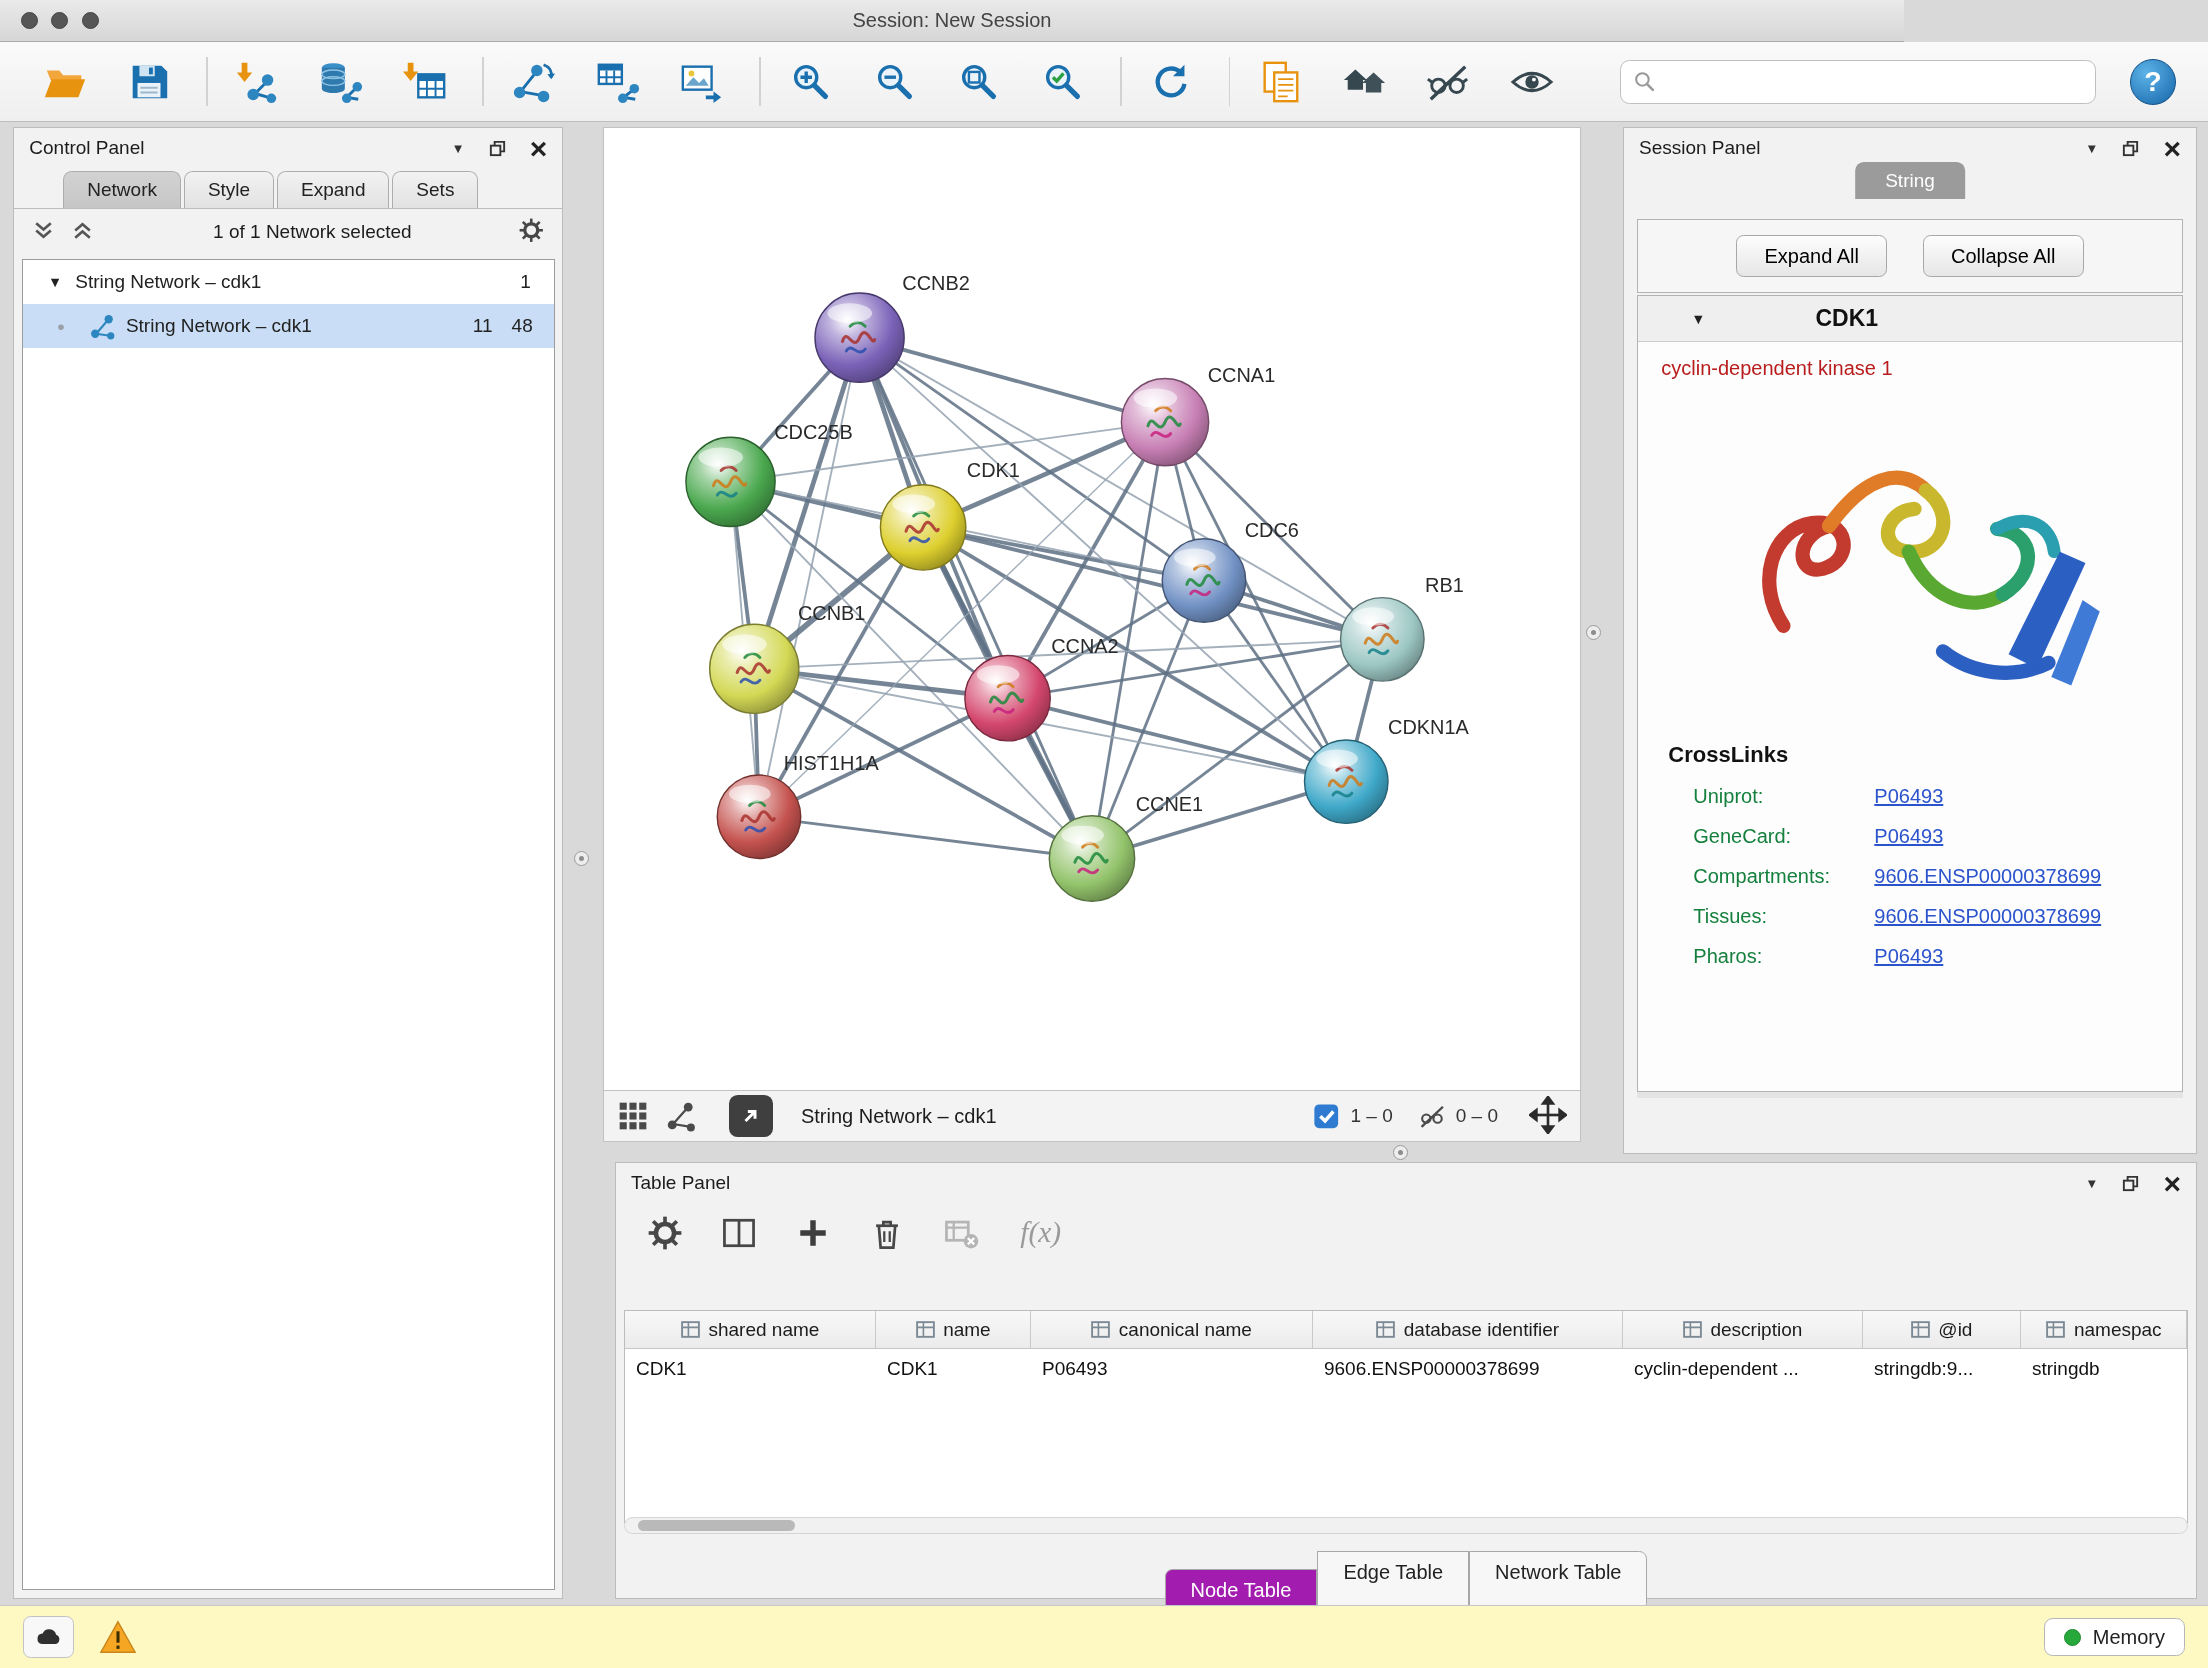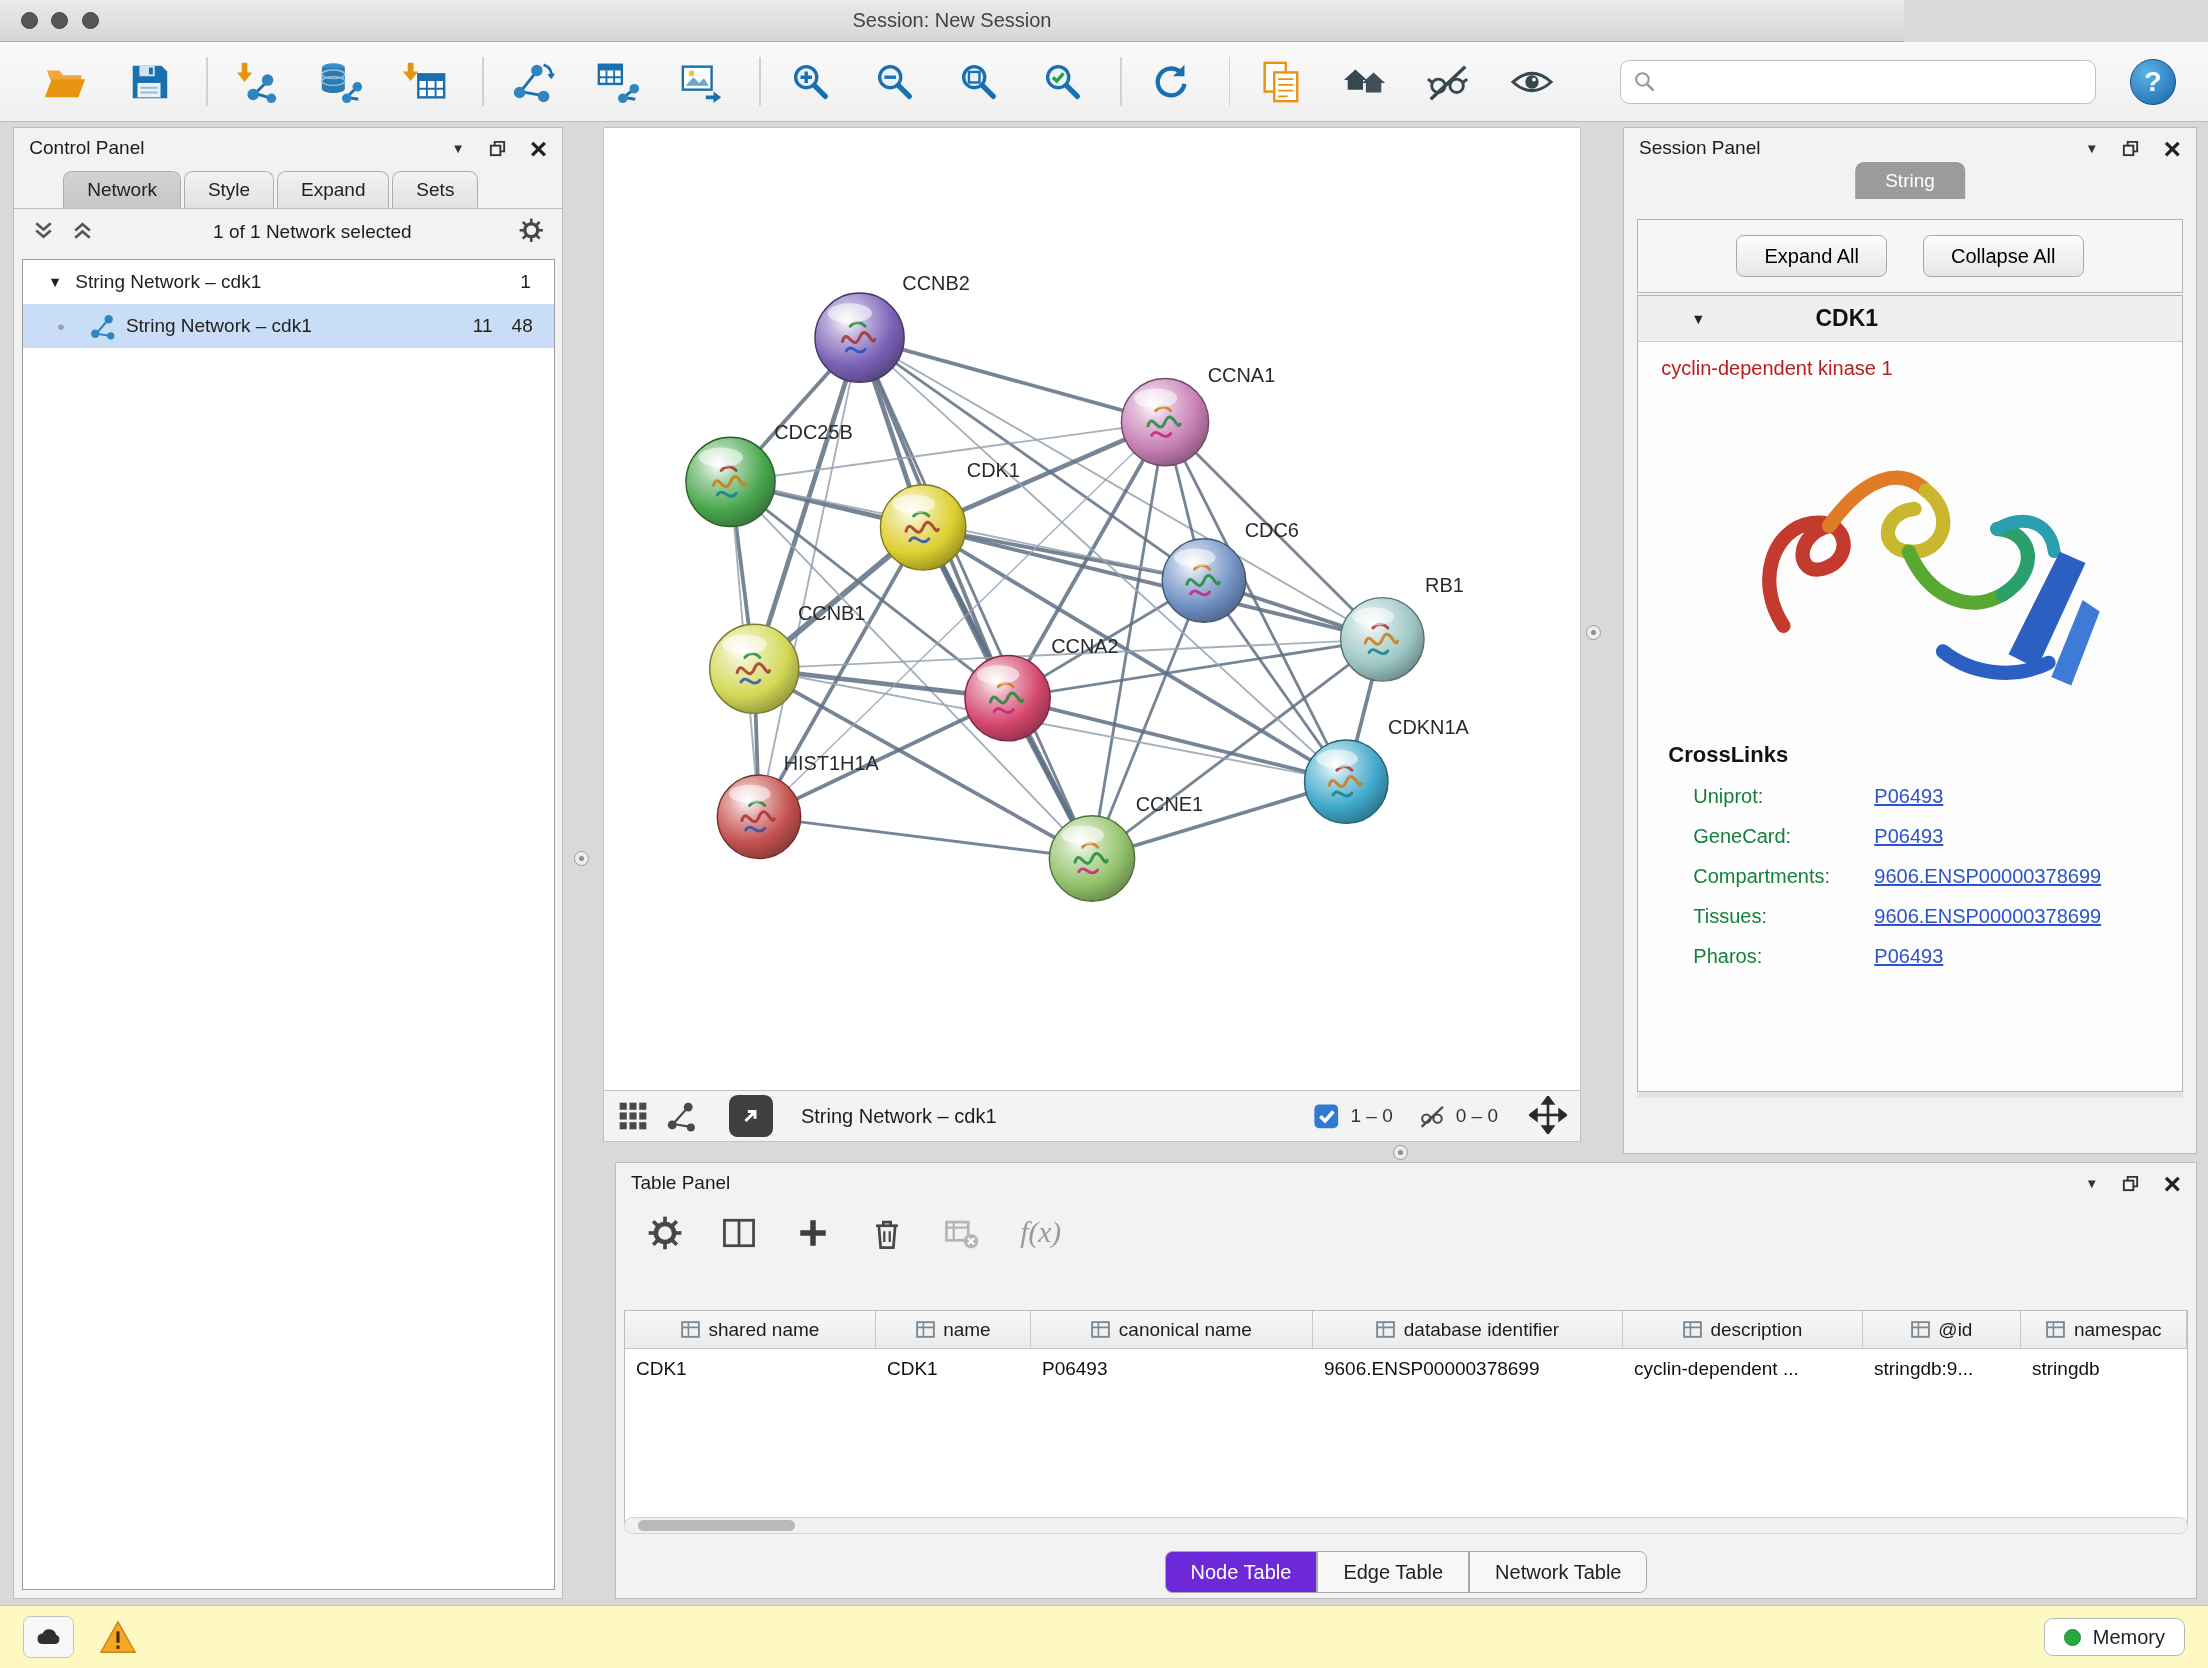--- a/index.html
+++ b/index.html
@@ -111,21 +111,21 @@
   .tp-hcell svg { width:21px; height:21px; flex:0 0 auto; }
   .tp-datarow { display:flex; height:40px; }
   .tp-cell { display:flex; align-items:center; padding-left:11.4px; font-size:19px; color:#111; overflow:hidden; white-space:nowrap; }
   .c0{width:251px}.c1{width:155px}.c2{width:282px}.c3{width:310px}.c4{width:240px}.c5{width:158px}.c6{flex:1}
   .tp-scrollbar { position:absolute; left:7.6px; right:7.6px; top:354px; height:17px; background:#f1f1f1; border:1px solid #d5d5d5; border-radius:8.6px; }
   .tp-thumb { position:absolute; left:13.3px; top:1.9px; width:157px; height:11.4px; background:#b9b9b9; border-radius:6.7px; }
   .tp-tabs { position:absolute; left:0; right:0; top:388px; display:flex; justify-content:center; }
   .tp-tab { font-size:20px; padding:8.6px 25px; border:1px solid #a8a8a8; background:#f7f7f7; cursor:pointer; }
   .tp-tab:first-child { border-radius:7.6px 0 0 7.6px; }
   .tp-tab:last-child { border-radius:0 7.6px 7.6px 0; }
-  .tp-tab.active { background:#6d28d9; color:#fff; }
+  .tp-tab.active { background:#a21caf; color:#fff;margin-top:18px; }
 
   
   .knob { position:absolute; width:15px; height:15px; border-radius:50%; background:#ededed; border:1px solid #9a9a9a;
     display:flex; align-items:center; justify-content:center; cursor:pointer; }
   .knob::after { content:""; width:5.7px; height:5.7px; border-radius:50%; background:#8d8d8d; }
 
   
   .statusbar { position:absolute; left:0; top:1605px; width:2208px; height:63px; background:#fef9c3;
     border-top:1px solid #c6c6c6; display:flex; align-items:center; padding:0 23px; }
   .sb-btn { width:51px; height:42px; border:1px solid #c2c2c2; border-radius:7.6px; background:#f8f8f8;

